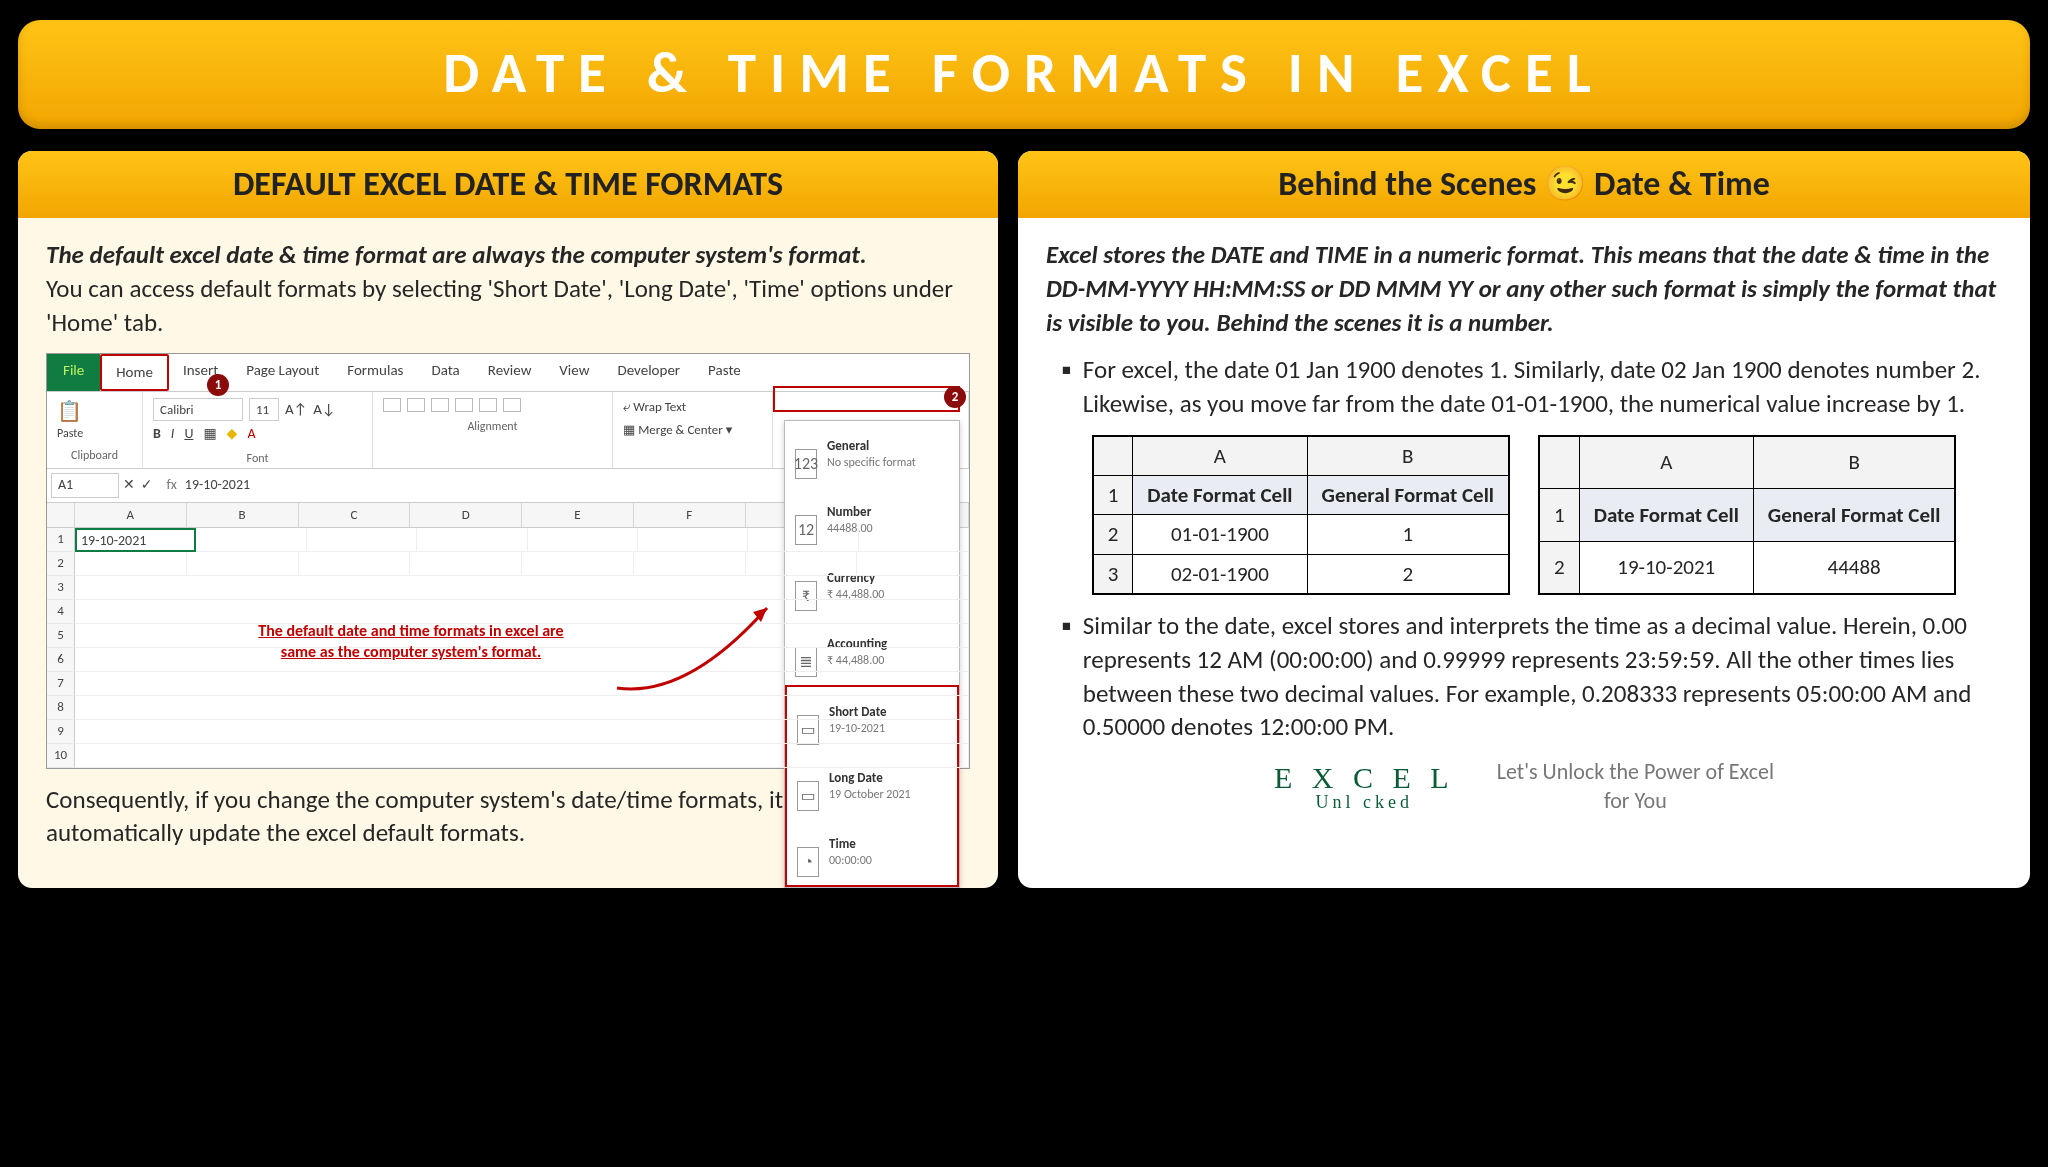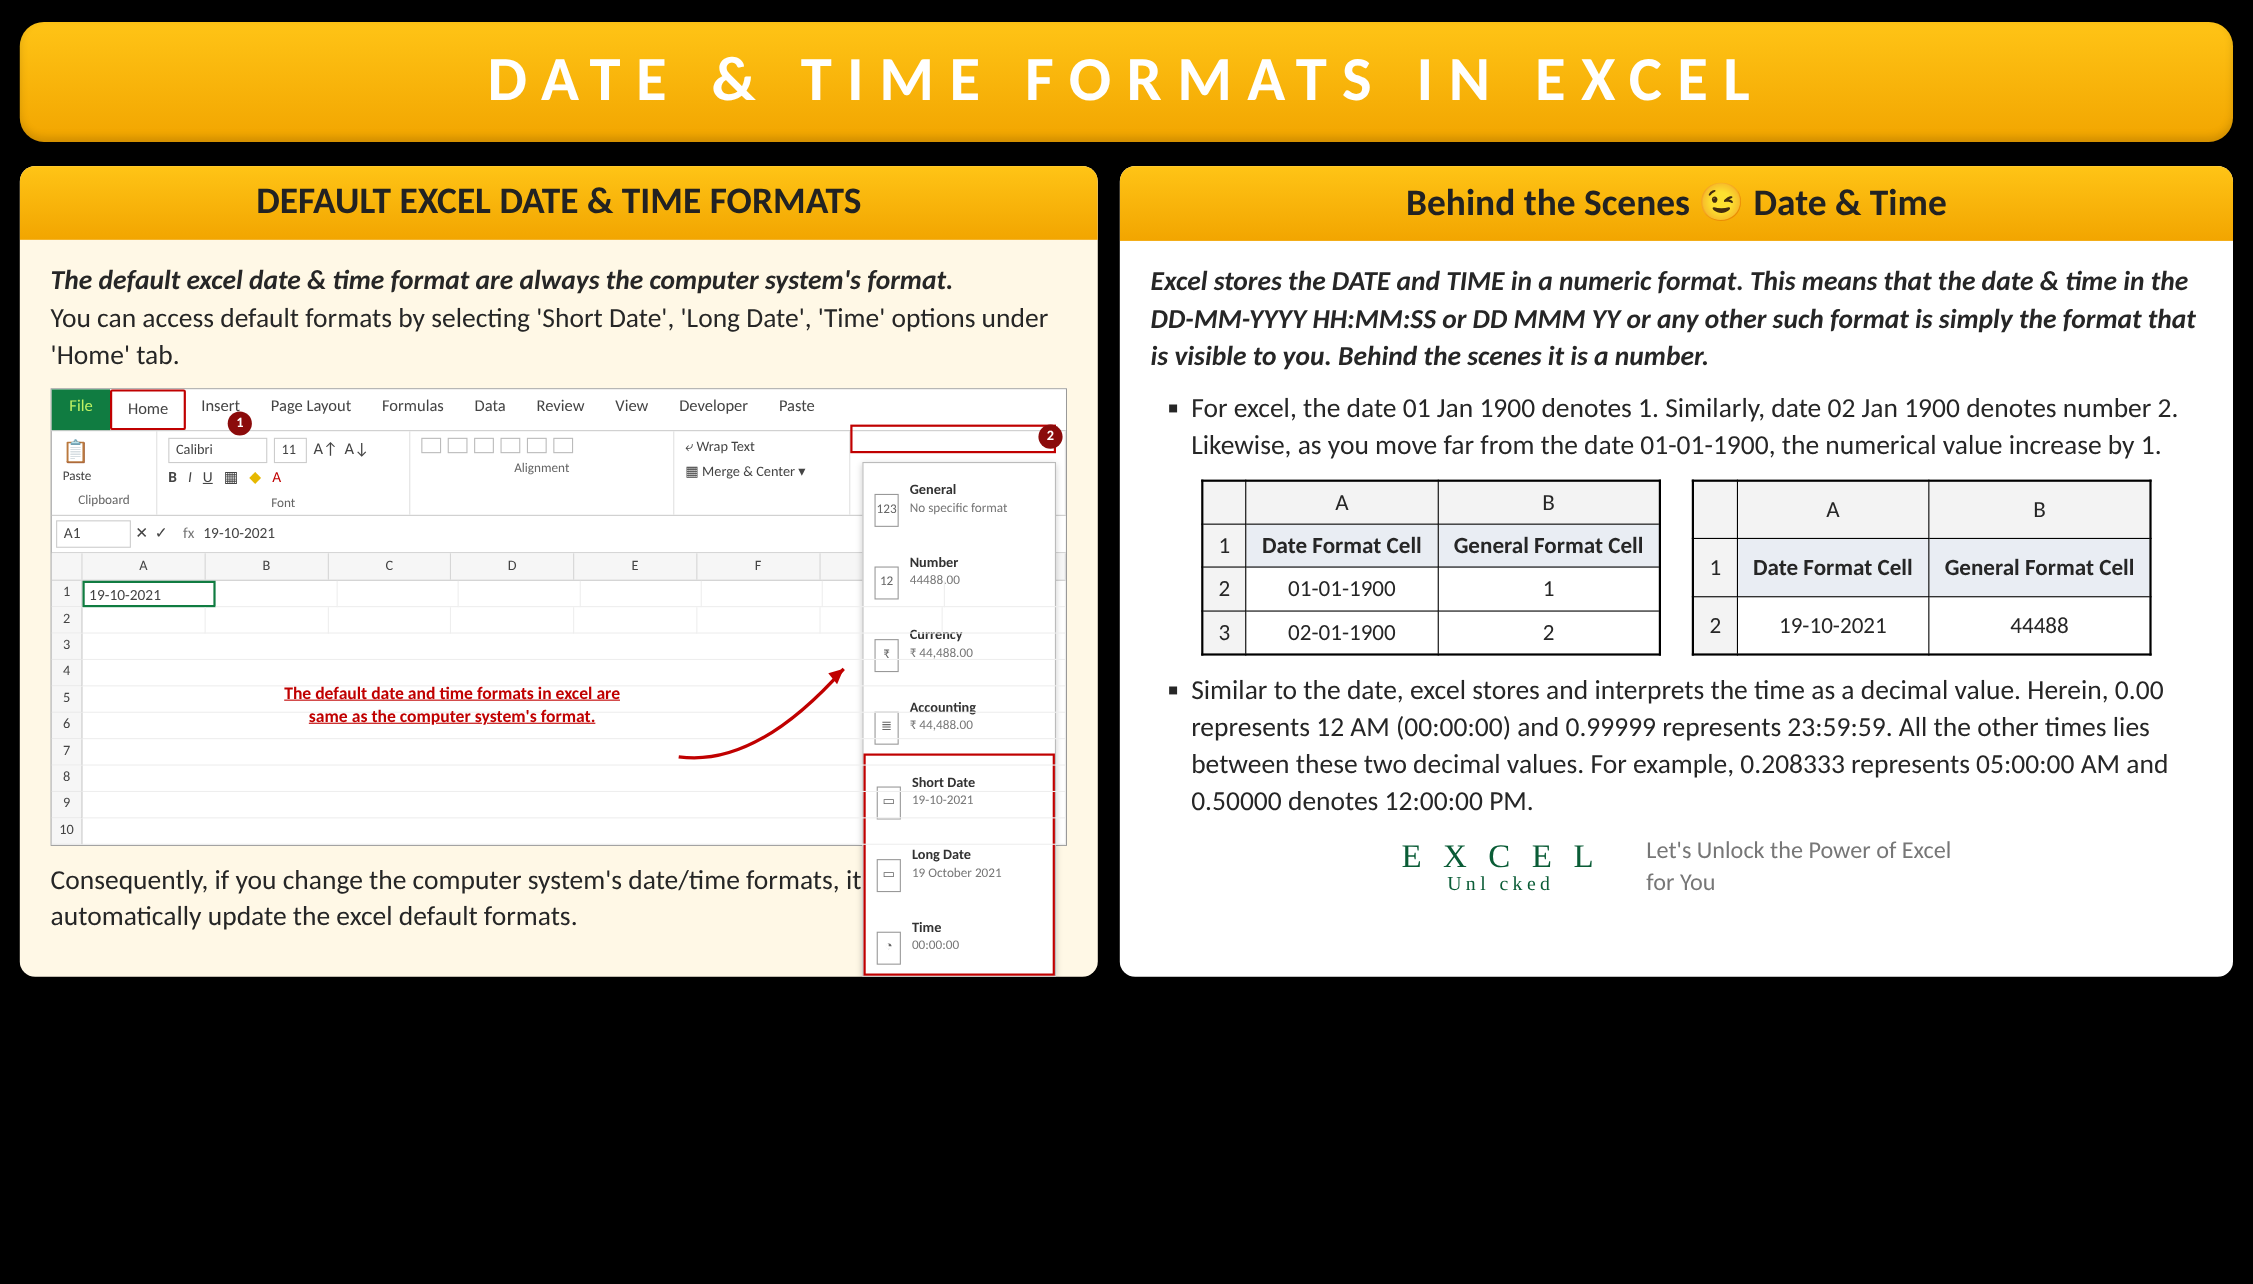--- a/index.html
+++ b/index.html
@@ -99,35 +99,35 @@
   .sheet-rows .r{display:flex;height:24px;}
   .sheet-rows .rn{width:28px;text-align:center;background:#f6f6f6;border-right:1px solid #ccc;border-bottom:1px solid #e9e9e9;font-size:13px;padding-top:2px;}
   .sheet-rows .cell{flex:1;border-right:1px solid #eee;border-bottom:1px solid #eee;}
   .sheet-rows .sel{border:2px solid #107c41;padding:2px 4px;font-size:14px;}
   .red-note{color:#c00000;font-weight:bold;text-align:center;font-size:16px;margin-top:46px;line-height:1.35;}
   .numfmt-pop{
     position:absolute; right:8px; top:28px; width:176px; background:#fff;
     border:1px solid #bbb; box-shadow:0 2px 6px rgba(0,0,0,0.2); font-size:13px;
   }
   .numfmt-pop .opt{display:flex;gap:10px;padding:8px 10px;align-items:center;}
-  .numfmt-pop .opt .oi{width:22px;height:30px;border:1px solid #999;display:flex;align-items:center;justify-content:center;font-size:12px;color:#666;margin-top:20px;}
+  .numfmt-pop .opt .oi{width:22px;height:30px;border:1px solid #999;display:flex;align-items:center;justify-content:center;font-size:16px;color:#666;margin-top:20px;}
   .numfmt-pop .opt .txt .t1{font-weight:600;color:#333;}
   .numfmt-pop .opt .txt .t2{color:#777;font-size:12px;}
   .numfmt-pop .red-box{border:2px solid #c00000;}
   
   .tables-row{display:flex;gap:28px;justify-content:center;margin:8px 0 14px;}
   .mini-table{border:2px solid #000;border-collapse:collapse;font-size:21px;}
   .mini-table th,.mini-table td{border:1px solid #000;padding:5px 14px;text-align:center;}
   .mini-table th{background:#e9edf3;font-weight:bold;}
   .mini-table .rn{background:#f3f3f3;font-weight:normal;width:30px;}
   .mini-table .colh{background:#f3f3f3;font-weight:normal;}
   .logo-row{display:flex;align-items:center;gap:42px;justify-content:center;margin-top:4px;}
   .xu-logo{font-family:Georgia,serif;font-size:30px;letter-spacing:6px;color:#0a5c36;font-weight:500;text-align:center;line-height:1.0;}
   .xu-logo .sub{font-size:18px;letter-spacing:4px;}
-  .xu-tag{color:#777;font-size:22px;line-height:1.3;}
+  .xu-tag{color:#777;font-size:22px;text-align:center;line-height:1.3;}
   .arrow-svg{position:absolute;pointer-events:none;}
 </style>
 </head>
 <body>
 
 <div class="main-title">
   <span>DATE &amp; TIME FORMATS IN EXCEL</span>
 </div>
 
 <div class="columns">

